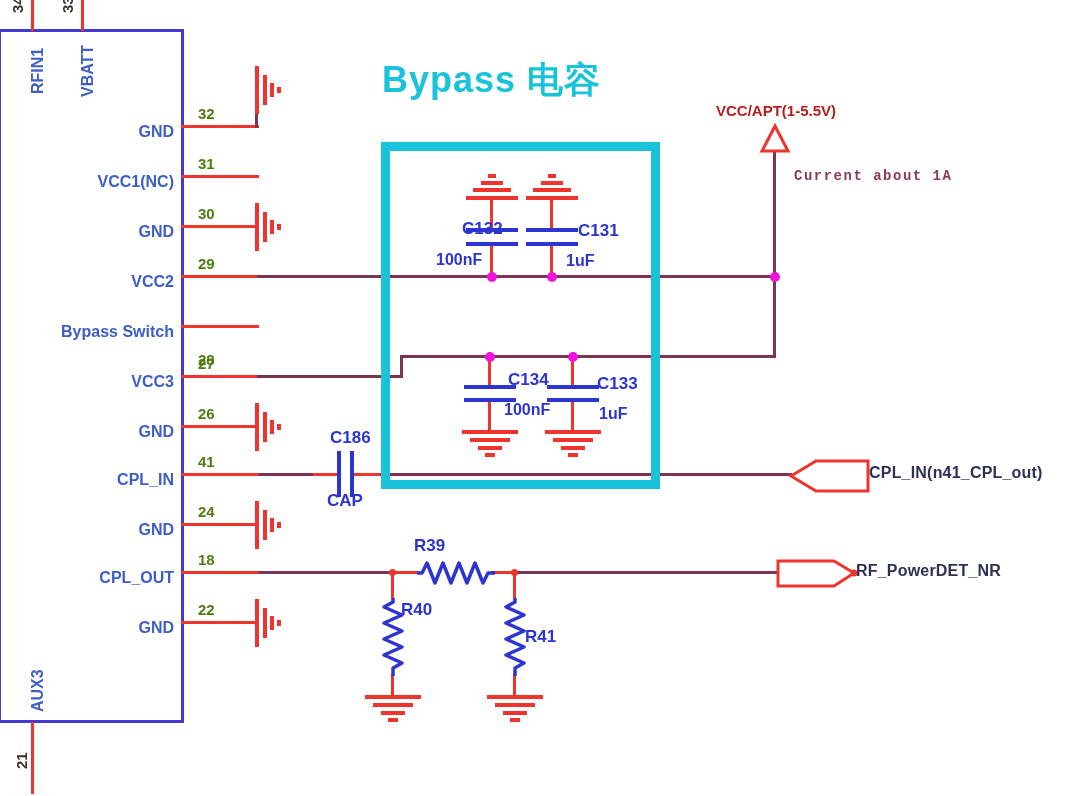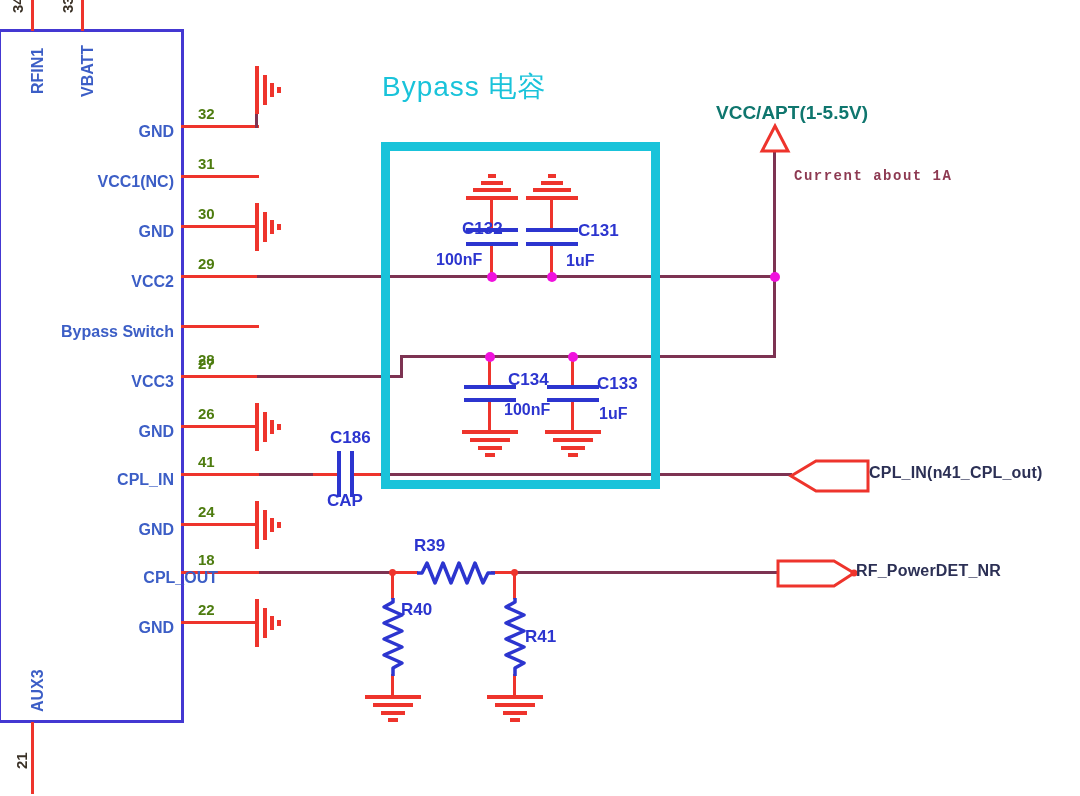--- a/index.html
+++ b/index.html
@@ -19,22 +19,22 @@
   .num-rot{font-weight:bold;font-size:15px;color:#3a3126;}
   
   .plate{position:absolute;background:#2c35cf;z-index:3;}
   .dot{position:absolute;width:10px;height:10px;border-radius:50%;background:#f012dd;z-index:6;}
   .rdot{position:absolute;width:7px;height:7px;border-radius:50%;background:#ee342c;z-index:4;}
   .gsym{position:absolute;z-index:3;}
   #ic-body{position:absolute;left:-2px;top:29px;width:186px;height:694px;border:3px solid #4438d2;
            box-sizing:border-box;background:#fff;z-index:1;}
   #hl-box{position:absolute;left:381px;top:142px;width:279px;height:347px;border:9px solid #19c3da;
           box-sizing:border-box;z-index:5;}
-  #title{position:absolute;left:382px;top:68px;font-size:28px;font-weight:400;color:#19c3da;letter-spacing:1px;z-index:3;}
-  #vcc-label{position:absolute;left:716px;top:102px;font-size:19px;font-weight:bold;color:#0f766e;z-index:3;}
+  #title{position:absolute;left:382px;top:56px;font-size:36px;font-weight:700;color:#19c3da;letter-spacing:1px;z-index:3;}
+  #vcc-label{position:absolute;left:716px;top:102px;font-size:15px;font-weight:bold;color:#b91c1c;z-index:3;}
   #current-note{position:absolute;left:794px;top:168px;font-family:"Liberation Mono",monospace;
                 font-size:14px;font-weight:bold;color:#8d3a52;letter-spacing:1.5px;z-index:3;}
   svg{position:absolute;overflow:visible;z-index:3;}
 </style>
 </head>
 <body>
 
 <div id="canvas">
 
   <div id="ic-body"></div>
@@ -106,21 +106,21 @@
   <div class="pin-name" style="top:521px;">GND</div>
   <svg class="gsym" style="left:253px;top:497px;" width="30" height="56">
     <line x1="4" y1="4" x2="4" y2="52" stroke="#ee342c" stroke-width="4"></line>
     <line x1="12" y1="13" x2="12" y2="43" stroke="#ee342c" stroke-width="4"></line>
     <line x1="19" y1="21" x2="19" y2="35" stroke="#ee342c" stroke-width="4"></line>
     <line x1="26" y1="25" x2="26" y2="31" stroke="#ee342c" stroke-width="4"></line>
   </svg>
 
   <div class="redwire" style="left:181px;top:571px;width:78px;height:3px;"></div>
   <div class="pin-num" style="left:198px;top:551px;">18</div>
-  <div class="pin-name" style="top:569px;margin-left:44px;">CPL_OUT</div>
+  <div class="pin-name" style="top:569px;">CPL_OUT</div>
 
   <div class="redwire" style="left:181px;top:621px;width:78px;height:3px;"></div>
   <div class="pin-num" style="left:198px;top:601px;">22</div>
   <div class="pin-name" style="top:619px;">GND</div>
   <svg class="gsym" style="left:253px;top:595px;" width="30" height="56">
     <line x1="4" y1="4" x2="4" y2="52" stroke="#ee342c" stroke-width="4"></line>
     <line x1="12" y1="13" x2="12" y2="43" stroke="#ee342c" stroke-width="4"></line>
     <line x1="19" y1="21" x2="19" y2="35" stroke="#ee342c" stroke-width="4"></line>
     <line x1="26" y1="25" x2="26" y2="31" stroke="#ee342c" stroke-width="4"></line>
   </svg>

